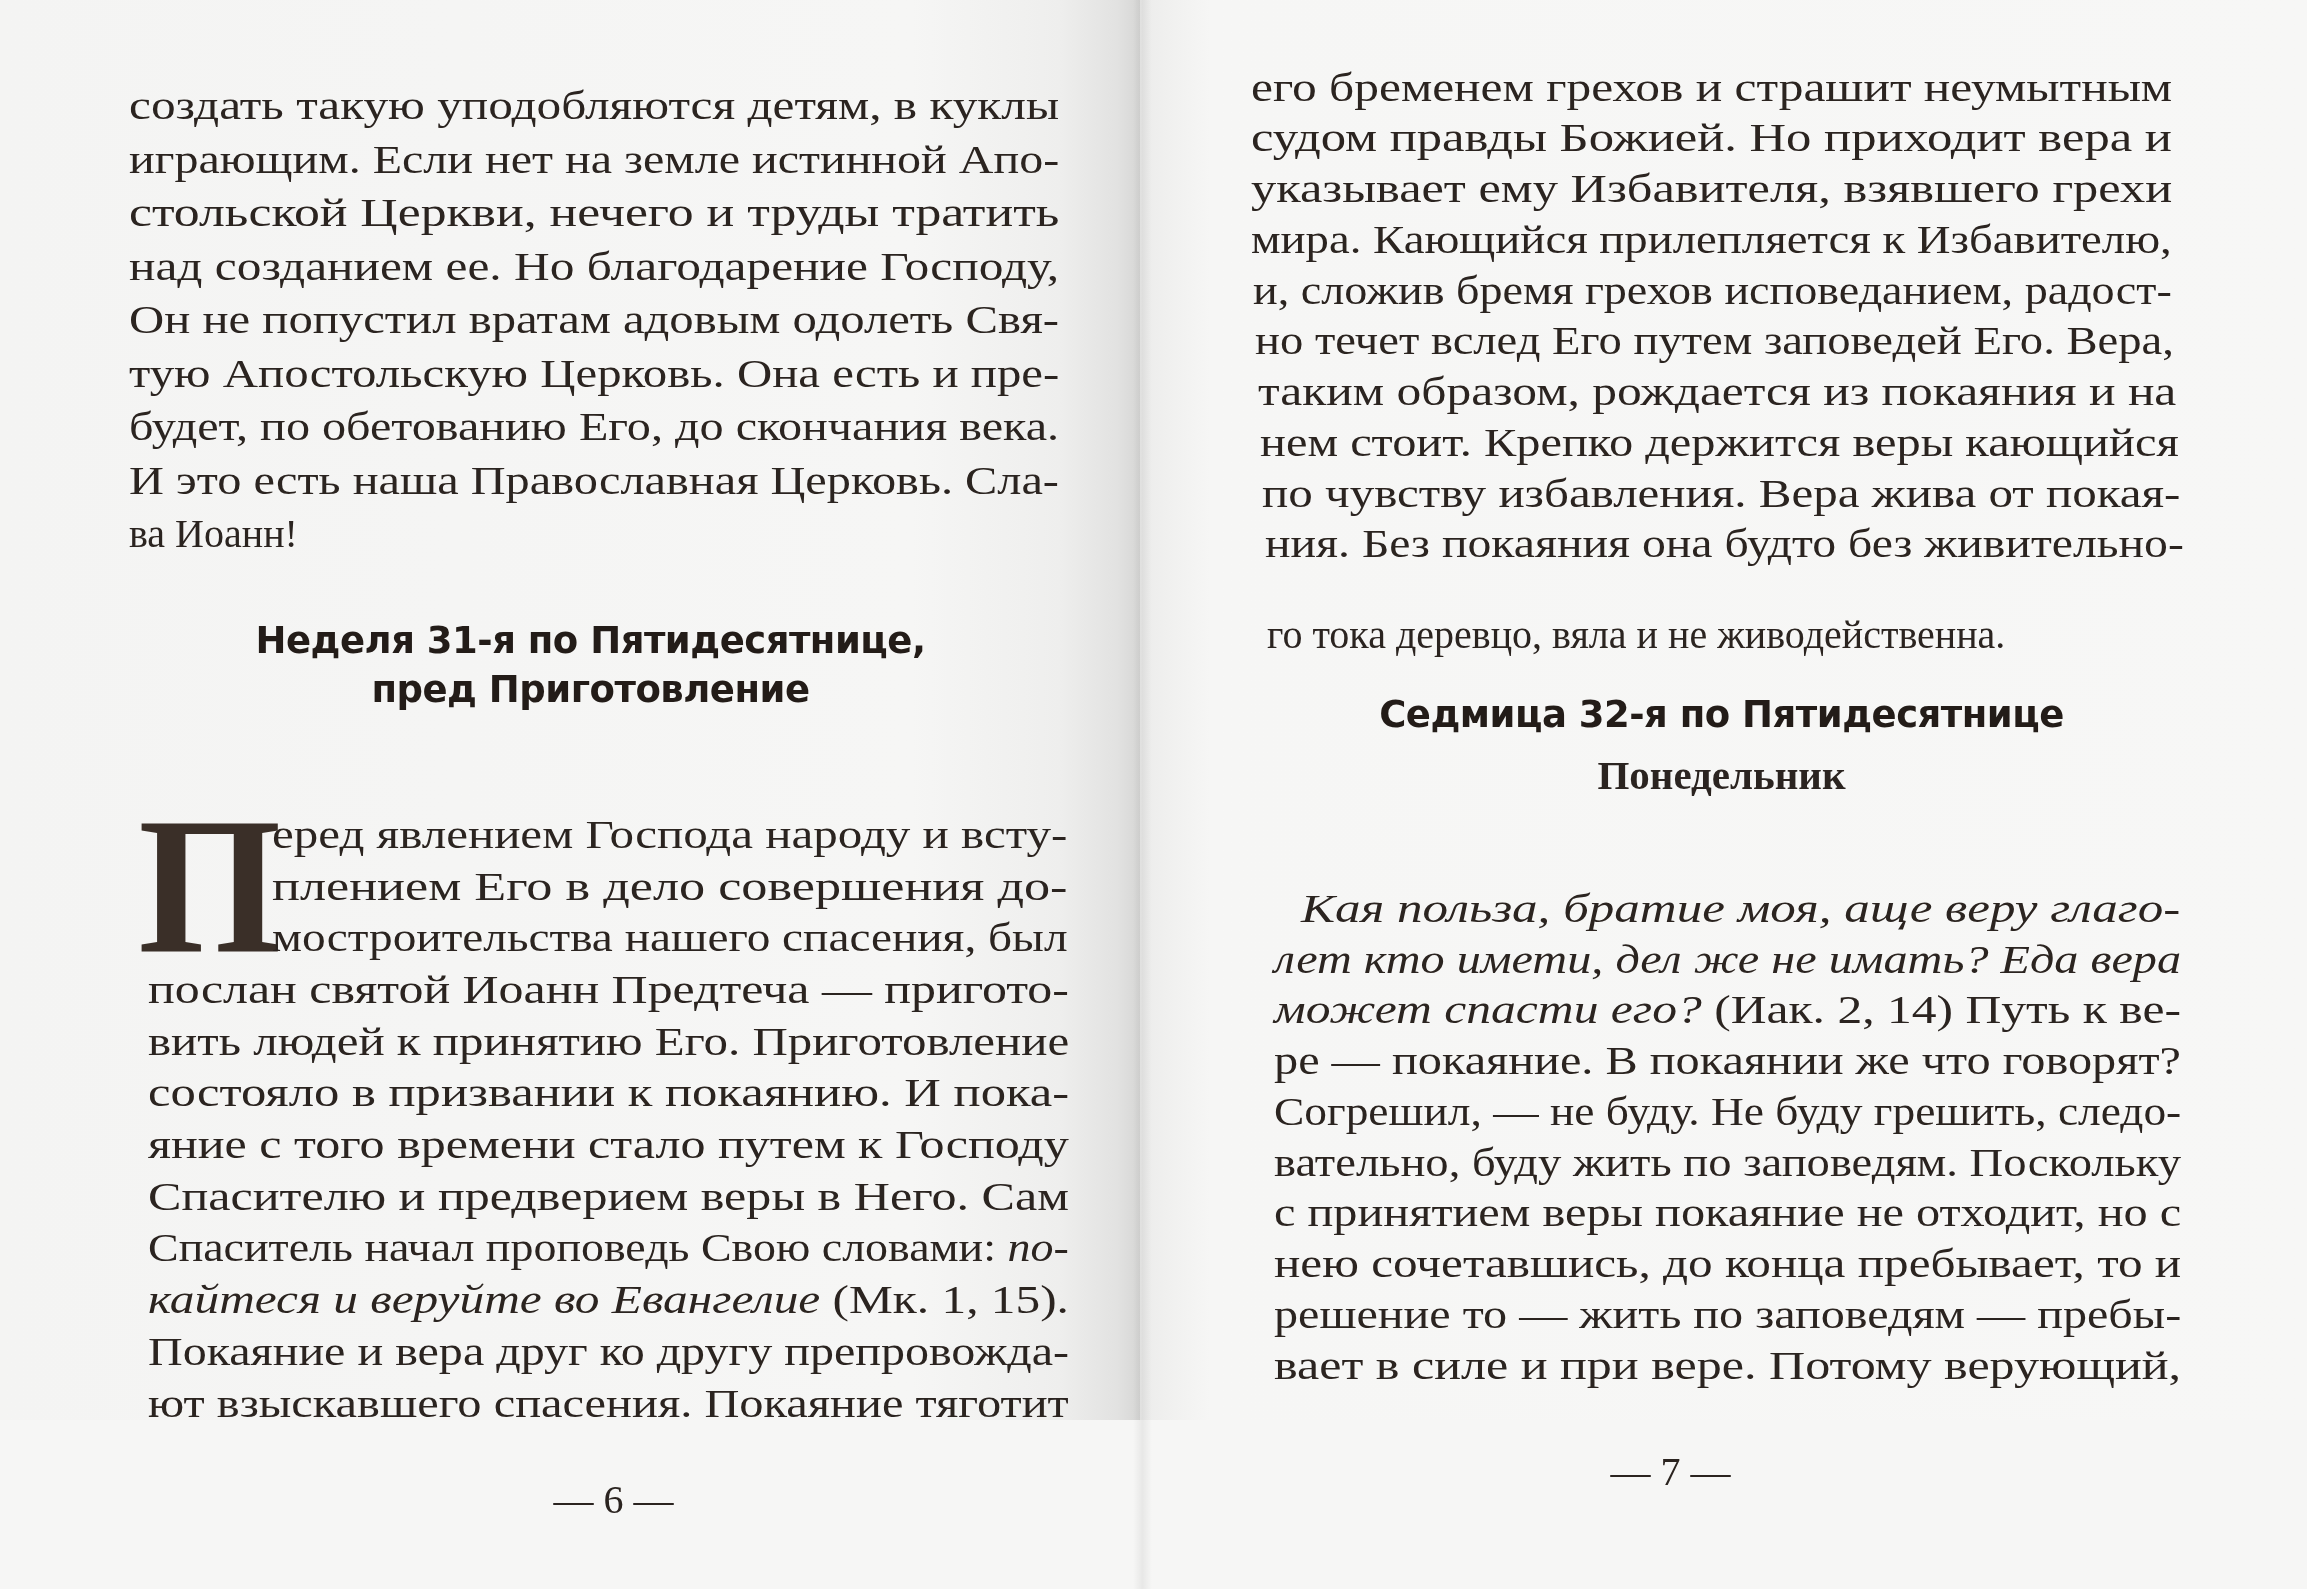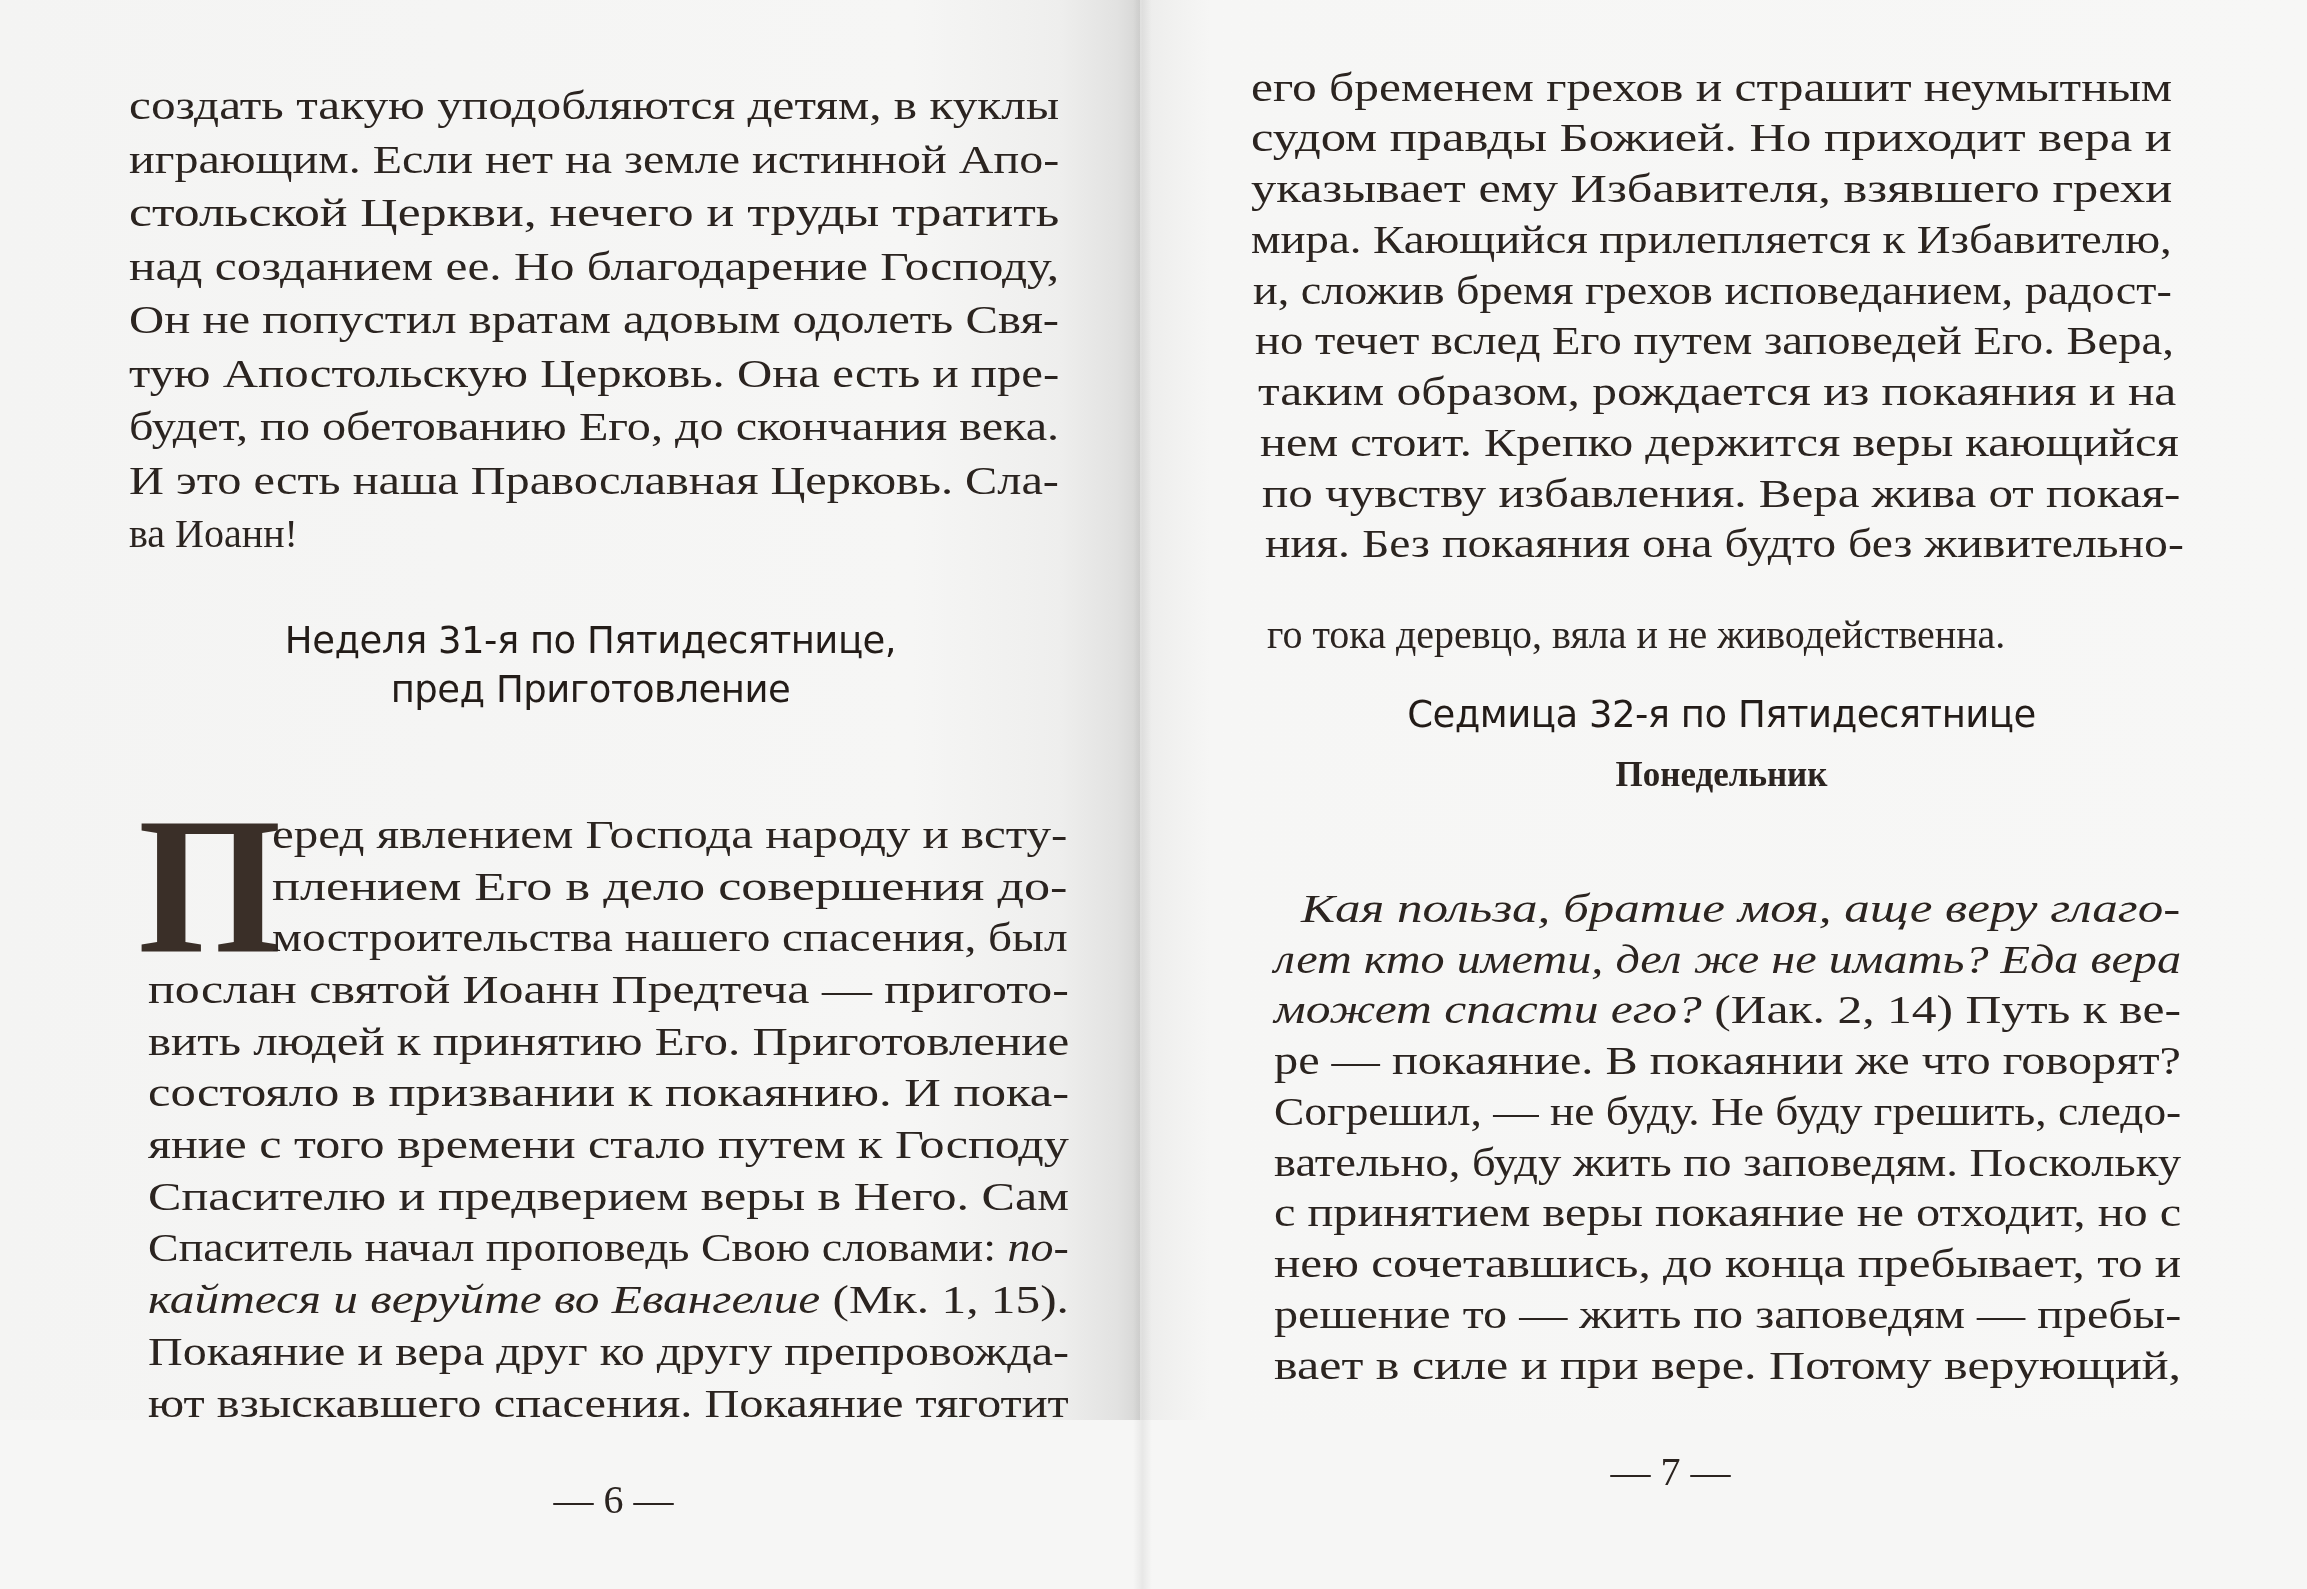--- a/index.html
+++ b/index.html
@@ -33,33 +33,33 @@
     white-space: nowrap;
     text-align: justify;
     text-align-last: justify;
     transform-origin: left top;
   }
   .last { text-align-last: left; }
   .it { font-style: italic; }
   .heading {
     position: absolute;
     font-family: "DejaVu Sans", "Liberation Sans", sans-serif;
-    font-weight: normal;
+    font-weight: bold;
     font-size: 37px;
     line-height: 46px;
     text-align: center;
     white-space: nowrap;
     letter-spacing: -0.5px;
     color: #231c18;
   }
   .subheading {
     position: absolute;
     font-family: "Liberation Serif", serif;
     font-weight: bold;
-    font-size: 35px;
+    font-size: 41px;
     line-height: 46px;
     text-align: center;
     white-space: nowrap;
   }
   .ref {
     position: absolute;
     font-size: 31px;
     line-height: 42px;
     text-align: center;
     white-space: nowrap;

